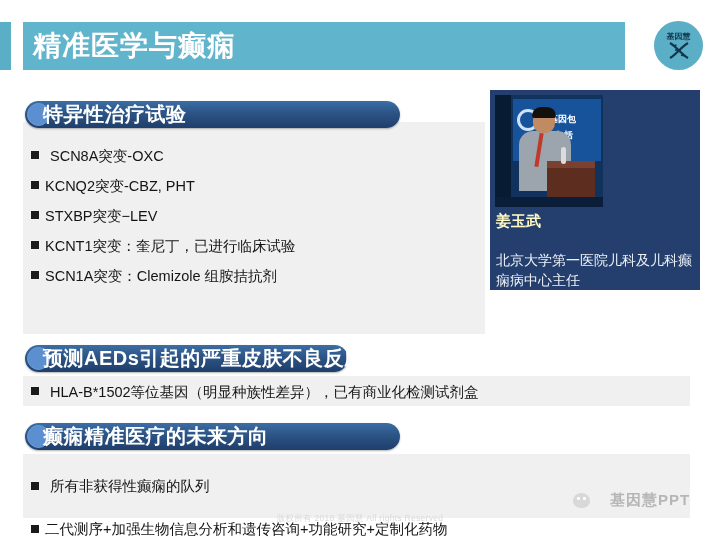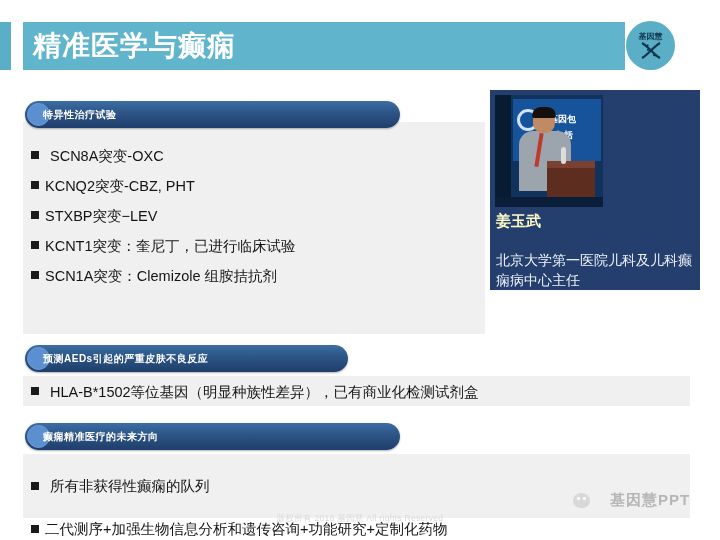--- a/index.html
+++ b/index.html
@@ -22,21 +22,21 @@
   }
   #title-text{
     position:absolute; left:33px; top:25px;
     font-size:28px; font-weight:bold; color:#ffffff;
     letter-spacing:1px; line-height:42px;
     white-space:nowrap;
   }
 
   
   #logo{
-    position:absolute; left:626px; top:21px; width:49px; height:49px;
+    position:absolute; left:654px; top:21px; width:49px; height:49px;
     border-radius:50%; background:#5aaec5;
     display:flex; flex-direction:column;
     align-items:center; justify-content:center;
   }
   #logo .logo-text{
     font-size:8px; font-weight:bold; color:#123a52;
     letter-spacing:0px; line-height:9px;
   }
   #logo .logo-dna{ margin-top:1px; }
 
@@ -53,21 +53,21 @@
     border-radius:14px;
     display:flex; align-items:center;
     box-shadow:0 1px 2px rgba(0,0,0,.3);
   }
   .sec-head .dot{
     width:23px; height:23px; border-radius:50%;
     background:#5b8fd0; flex:0 0 auto; margin-left:2px;
     border:1px solid #6d9ad6;
   }
   .sec-head .sec-label{
-    color:#ffffff; font-size:10px; font-weight:bold;
+    color:#ffffff; font-size:20px; font-weight:bold;
     margin-left:-7px; white-space:nowrap; letter-spacing:.5px;
   }
   #sec-head-1{ left:25px; top:101px; width:375px; }
   #sec-head-2{ left:25px; top:345px; width:323px; }
   #sec-head-3{ left:25px; top:423px; width:375px; }
 
   
   .bullet-list{ position:absolute; }
   .bullet{
     display:flex; align-items:baseline;

